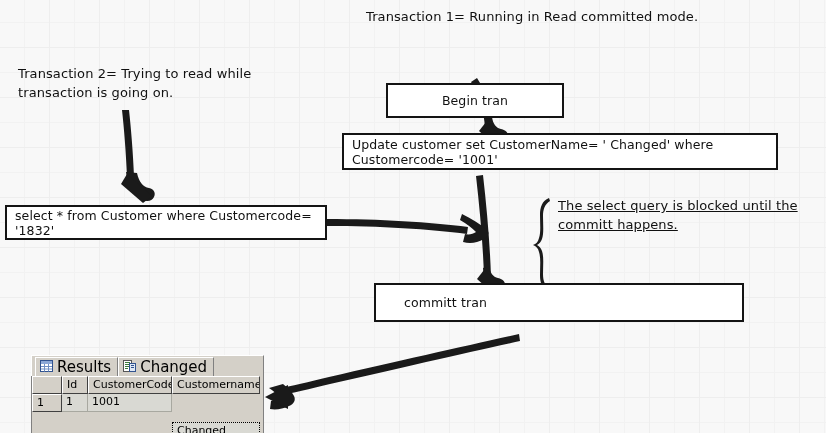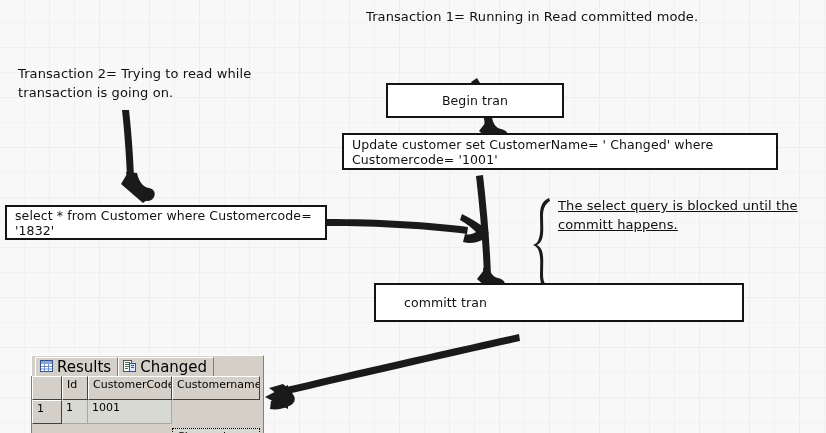--- a/index.html
+++ b/index.html
@@ -98,21 +98,21 @@
   .grid {
     border: 1px solid #808080;
     border-top: none;
     background: #d4d0c8;
     box-sizing: border-box;
   }
   .grid-row { display: flex; }
   .hcell, .rcell {
     box-sizing: border-box;
     font-size: 11px;
-    height: 24px;
+    height: 18px;
     line-height: 16px;
     overflow: hidden;
     white-space: nowrap;
   }
   .hcell {
     background: #d4d0c8;
     border-right: 1px solid #404040;
     border-bottom: 1px solid #404040;
     border-top: 1px solid #ffffff;
     border-left: 1px solid #ffffff;

